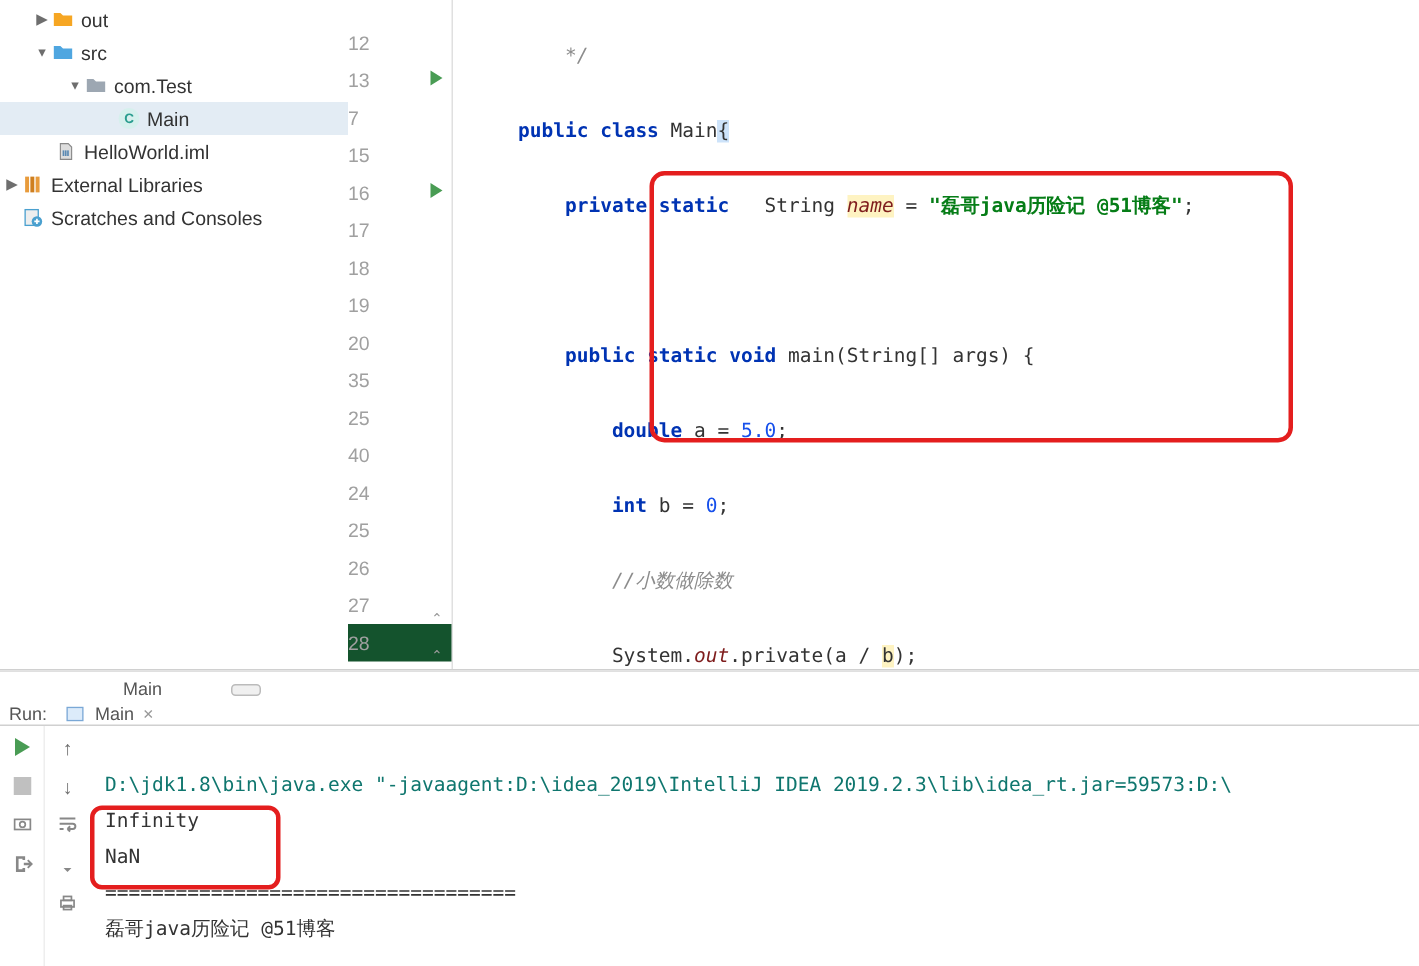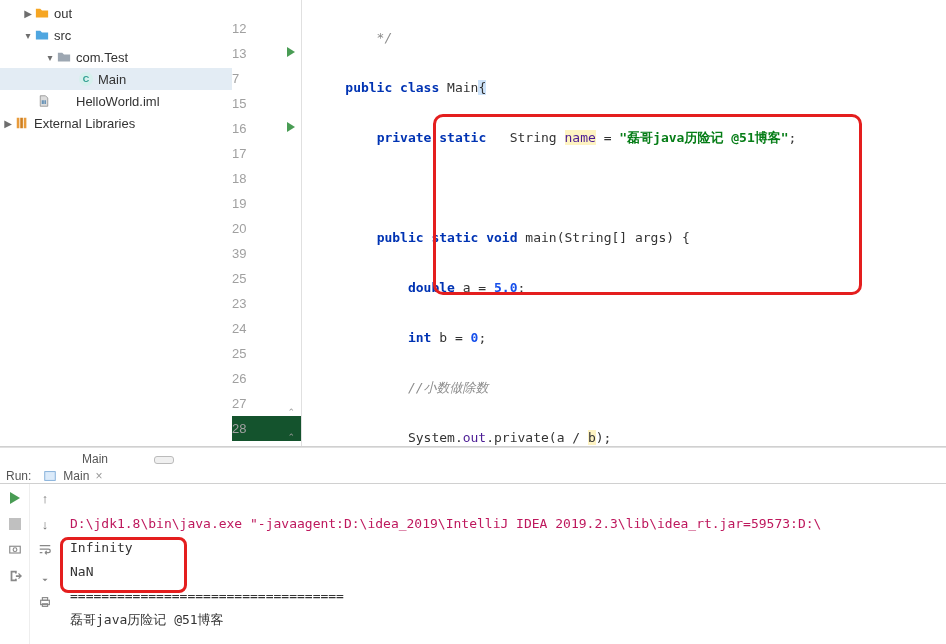--- a/index.html
+++ b/index.html
@@ -27,41 +27,41 @@
 .gutter-line { height: 25px; line-height: 25px; padding-right: 26px; position: relative; }
 .gutter-run { position: absolute; right: 6px; top: 6px; width: 0; height: 0; border-left: 8px solid #499c54; border-top: 5px solid transparent; border-bottom: 5px solid transparent; }
 .gutter-caret { position: absolute; right: 6px; top: 9px; font-size: 9px; color: #999; }
 .gutter-line.current { background: #14532d; }
 
 .code { flex: 1; font-family: Consolas, monospace; font-size: 13px; line-height: 25px; white-space: pre; padding-left: 12px; position: relative; }
 .code-line { height: 25px; }
 .kw { color: #0033b3; font-weight: bold; }
 .str { color: #067d17; font-weight: bold; }
 .comment { color: #8c8c8c; font-style: italic; }
-.num { color: #1750eb; font-weight: bold; }
-.field-italic { color: #4c1d95; }
+.num { color: #1750eb; }
+.field-italic { color: #7f1d1d; font-style: italic; }
 .hl-yellow { background: #fef3c2; }
 .hl-blue { background: #cde3fa; }
 
 .red-box { position: absolute; border: 3px solid #e41e1e; border-radius: 10px; pointer-events: none; }
 .red-box-code { left: 131px; top: 114px; width: 429px; height: 181px; }
 
 .breadcrumb { height: 22px; border-top: 1px solid #e0e0e0; display: flex; align-items: center; padding-left: 82px; font-size: 12px; color: #555; }
 
 
 .run-panel { height: 175px; display: flex; flex-direction: column; background: #fff; }
 .run-header { height: 27px; border-bottom: 1px solid #d0d0d0; display: flex; align-items: center; padding-left: 6px; font-size: 12px; gap: 12px; }
 .run-config { display: flex; align-items: center; gap: 6px; color: #555; }
 .run-body { flex: 1; display: flex; position: relative; }
 .run-toolbar-left { width: 30px; display: flex; flex-direction: column; align-items: center; padding-top: 6px; gap: 10px; border-right: 1px solid #eee; }
 .run-toolbar-2 { width: 30px; display: flex; flex-direction: column; align-items: center; padding-top: 6px; gap: 10px; }
 .tb-icon { width: 16px; height: 16px; display: flex; align-items: center; justify-content: center; cursor: pointer; color: #6e6e6e; }
 .tb-play { width: 0; height: 0; border-left: 10px solid #499c54; border-top: 6px solid transparent; border-bottom: 6px solid transparent; }
 .console { flex: 1; font-family: Consolas, monospace; font-size: 13px; padding: 4px 10px; line-height: 24px; white-space: pre; overflow: hidden; position: relative; }
-.console .cmd { color: #be185d; }
+.console .cmd { color: #0f766e; }
 .red-box-console { position: absolute; border: 3px solid #e41e1e; border-radius: 8px; left: 60px; top: 53px; width: 127px; height: 56px; pointer-events: none; }
 
 .sep-handle { position: absolute; left: 154px; top: 456px; width: 20px; height: 8px; border: 1px solid #bbb; border-radius: 3px; background: #f0f0f0; }
 </style>
 </head>
 <body>
 
 <div class="top-area">
   <div class="project-tree">
     <div class="tree-row" style="padding-left:22px;">
@@ -90,58 +90,68 @@
           </svg>
         </span>
       <span class="tree-label">com.Test</span>
     </div>
     <div class="tree-row selected" style="padding-left:78px;">
       <span class="tree-icon">
           <span class="icon-java">C</span>
         </span>
       <span class="tree-label">Main</span>
     </div>
-    <div class="tree-row" style="padding-left:36px;gap:20px;">
+    <div class="tree-row" style="padding-left:36px;">
       <span class="tree-icon file-iml">
           <svg viewBox="0 0 16 16" width="12" height="14">
             <path d="M3 1h7l3 3v11H3z" fill="#ddd" stroke="#888"></path>
             <rect x="5" y="7" width="1.5" height="5" fill="#5b8ab3"></rect>
             <rect x="7" y="7" width="1.5" height="5" fill="#5b8ab3"></rect>
             <rect x="9" y="7" width="1.5" height="5" fill="#5b8ab3"></rect>
           </svg>
         </span>
       <span class="tree-label">HelloWorld.iml</span>
     </div>
     <div class="tree-row" style="padding-left:2px;">
       <span class="tree-arrow">▶</span>
       <span class="tree-icon icon-lib">
           <svg viewBox="0 0 16 16" width="14" height="14">
             <rect x="2" y="2" width="3" height="12" fill="#e89b3c"></rect>
             <rect x="6" y="2" width="3" height="12" fill="#cf7f1f"></rect>
             <rect x="10" y="2" width="3" height="12" fill="#e89b3c"></rect>
           </svg>
         </span>
       <span class="tree-label">External Libraries</span>
+    </div>
+    <div class="tree-row" style="padding-left:14px;">
+      <span class="tree-icon">
+          <svg viewBox="0 0 16 16" width="14" height="14">
+            <rect x="2" y="2" width="10" height="12" fill="#eee" stroke="#4aa0cf"></rect>
+            <circle cx="11" cy="11" r="4" fill="#4aa0cf"></circle>
+            <path d="M11 9v4m-2-2h4" stroke="#fff" stroke-width="1.3"></path>
+          </svg>
+        </span>
+      <span class="tree-label">Scratches and Consoles</span>
     </div>
   </div>
 
   <div class="editor">
     <div class="gutter">
       <div class="gutter-line"><span>12</span></div>
       <div class="gutter-line"><span>13</span><span class="gutter-run"></span></div>
       <div class="gutter-line"><span>7</span></div>
       <div class="gutter-line"><span>15</span></div>
       <div class="gutter-line"><span>16</span><span class="gutter-run"></span></div>
       <div class="gutter-line"><span>17</span></div>
       <div class="gutter-line"><span>18</span></div>
       <div class="gutter-line"><span>19</span></div>
       <div class="gutter-line"><span>20</span></div>
-      <div class="gutter-line"><span>39</span></div>
+      <div class="gutter-line"><span>35</span></div>
       <div class="gutter-line"><span>25</span></div>
-      <div class="gutter-line"><span>23</span></div>
+      <div class="gutter-line"><span>40</span></div>
       <div class="gutter-line"><span>24</span></div>
       <div class="gutter-line"><span>25</span></div>
       <div class="gutter-line"><span>26</span></div>
       <div class="gutter-line"><span>27</span><span class="gutter-caret">⌃</span></div>
       <div class="gutter-line current"><span>28</span><span class="gutter-caret">⌃</span></div>
       <div class="gutter-line"><span>29</span></div>
     </div>
     <div class="code">
 <div class="code-line"><span class="comment">        */</span></div>
 <div class="code-line"><span>    </span><span class="kw">public</span><span class="kw"> class </span><span>Main</span><span class="hl-blue">{</span></div>

